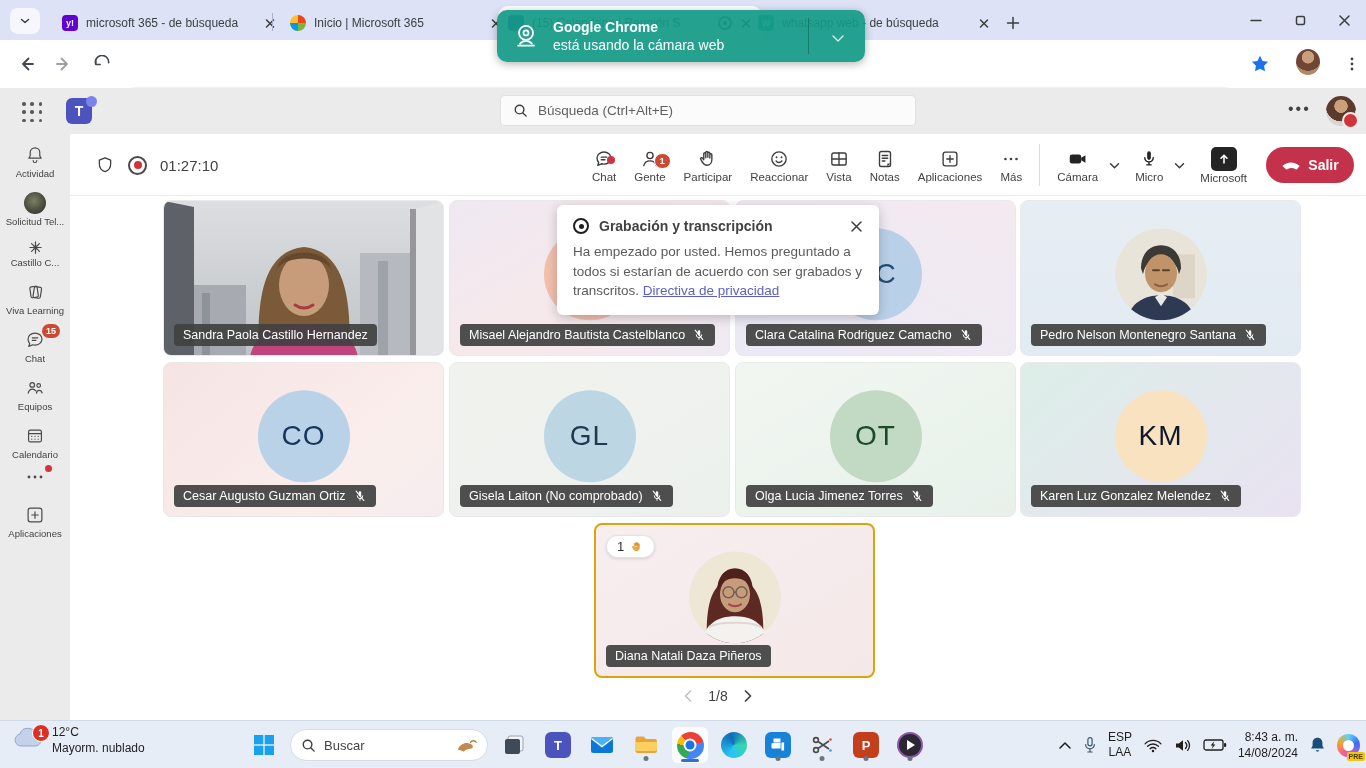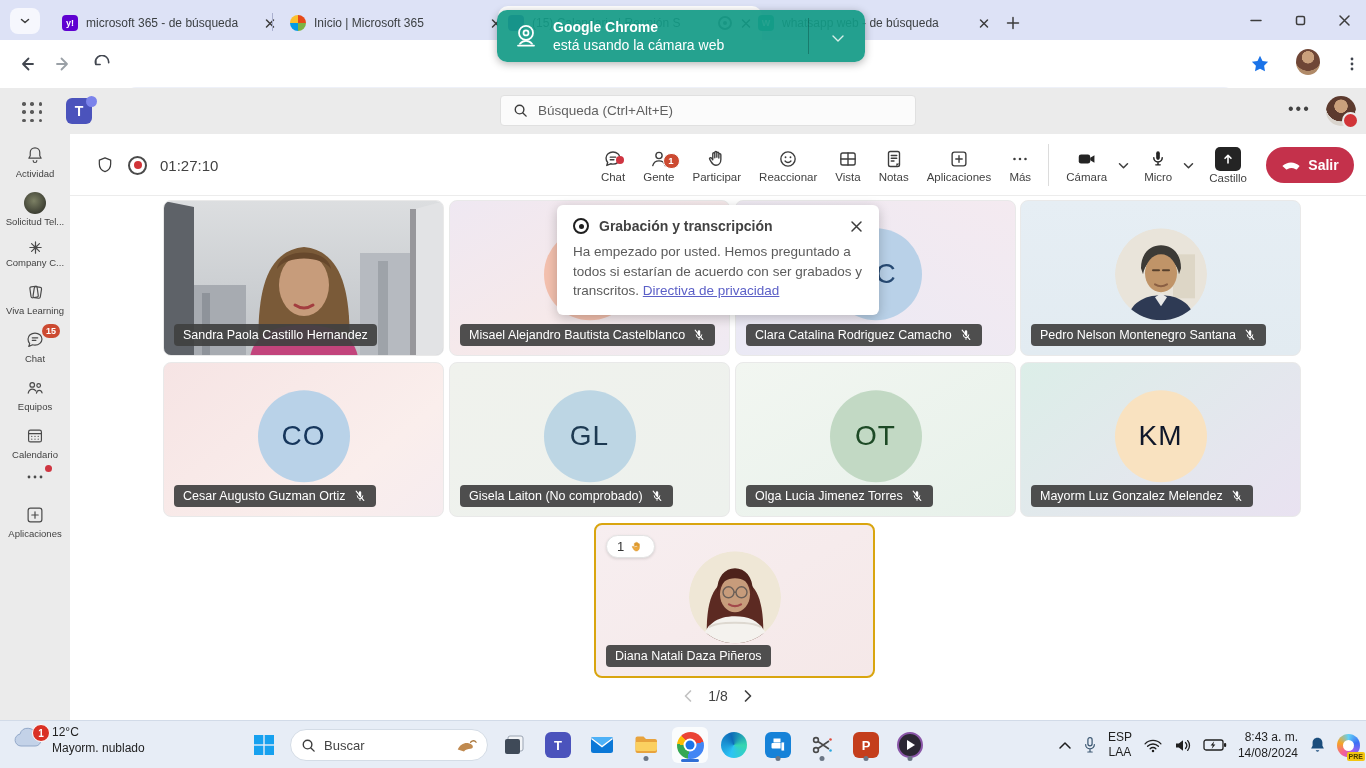--- a/index.html
+++ b/index.html
@@ -332,21 +332,21 @@
     </div>
     <div class="sbitem">
       <span class="sbphoto"></span>
       <span class="sblabel">Solicitud Tel...</span>
     </div>
     <div class="sbitem">
       <svg width="15" height="15" viewBox="0 0 16 16">
           <path class="icg" d="M8 2v12M2 8h12M3.8 3.8l8.4 8.4M12.2 3.8l-8.4 8.4"></path>
           <circle cx="8" cy="8" r="2.2" fill="#4a4a4a"></circle>
         </svg>
-      <span class="sblabel">Company C...</span>
+      <span class="sblabel">Castillo C...</span>
     </div>
     <div class="sbitem">
       <svg width="22" height="22" viewBox="0 0 24 24">
           <rect class="icg" x="7" y="6" width="8" height="12" rx="1.6" transform="rotate(-8 11 12)"></rect>
           <rect class="icg" x="10.5" y="6.5" width="8" height="12" rx="1.6" transform="rotate(9 14.5 12.5)"></rect>
         </svg>
       <span class="sblabel">Viva Learning</span>
     </div>
     <div class="sbitem">
       <span class="sbbadge">15</span>
@@ -484,21 +484,21 @@
         <svg width="11" height="8" viewBox="0 0 11 8">
             <path class="ic" d="M1.5 1.8l4 4 4-4"></path>
           </svg>
       </div>
       <div class="mbtn">
         <span class="sharebox">
           <svg width="14" height="14" viewBox="0 0 16 16">
               <path class="icw" style="stroke-width:1.8;" d="M8 12.5V4M4.6 7.2L8 3.8l3.4 3.4"></path>
             </svg>
         </span>
-        <span class="lbl">Castillo</span>
+        <span class="lbl">Microsoft</span>
       </div>
       <div class="leavebtn">
         <svg width="20" height="12" viewBox="0 0 22 12">
             <path d="M1.5 7.2c5.6-5.2 13.4-5.2 19 0l-2.7 3.1a1.7 1.7 0 01-2.2.2c-2.5-1.7-5.7-1.7-8.2 0a1.7 1.7 0 01-2.2-.2z" fill="#fff"></path>
           </svg>
         <span>Salir</span>
       </div>
     </div>
   </div>
 
@@ -622,21 +622,21 @@
             <path class="icw" style="stroke-width:1.2;" d="M3.6 2.4l8.8 10.8"></path>
           </svg>
       </div>
     </div>
 
     <div class="tile t7 bg-karen">
       <div class="initcircle c-karen">
           <span>KM</span>
         </div>
       <div class="nameplate">
-        <span>Mayorm Luz Gonzalez Melendez</span>
+        <span>Karen Luz Gonzalez Melendez</span>
         <svg width="14" height="14" viewBox="0 0 16 16">
             <rect x="6.6" y="2.6" width="2.8" height="6" rx="1.4" fill="#fff"></rect>
             <path class="icw" style="stroke-width:1.1;" d="M4.8 7.8a3.2 3.2 0 006.4 0M8 11v2"></path>
             <path class="icw" style="stroke-width:1.2;" d="M3.6 2.4l8.8 10.8"></path>
           </svg>
       </div>
     </div>
 
     <div class="tile t8 bg-diana">
       <div class="handbadge">

